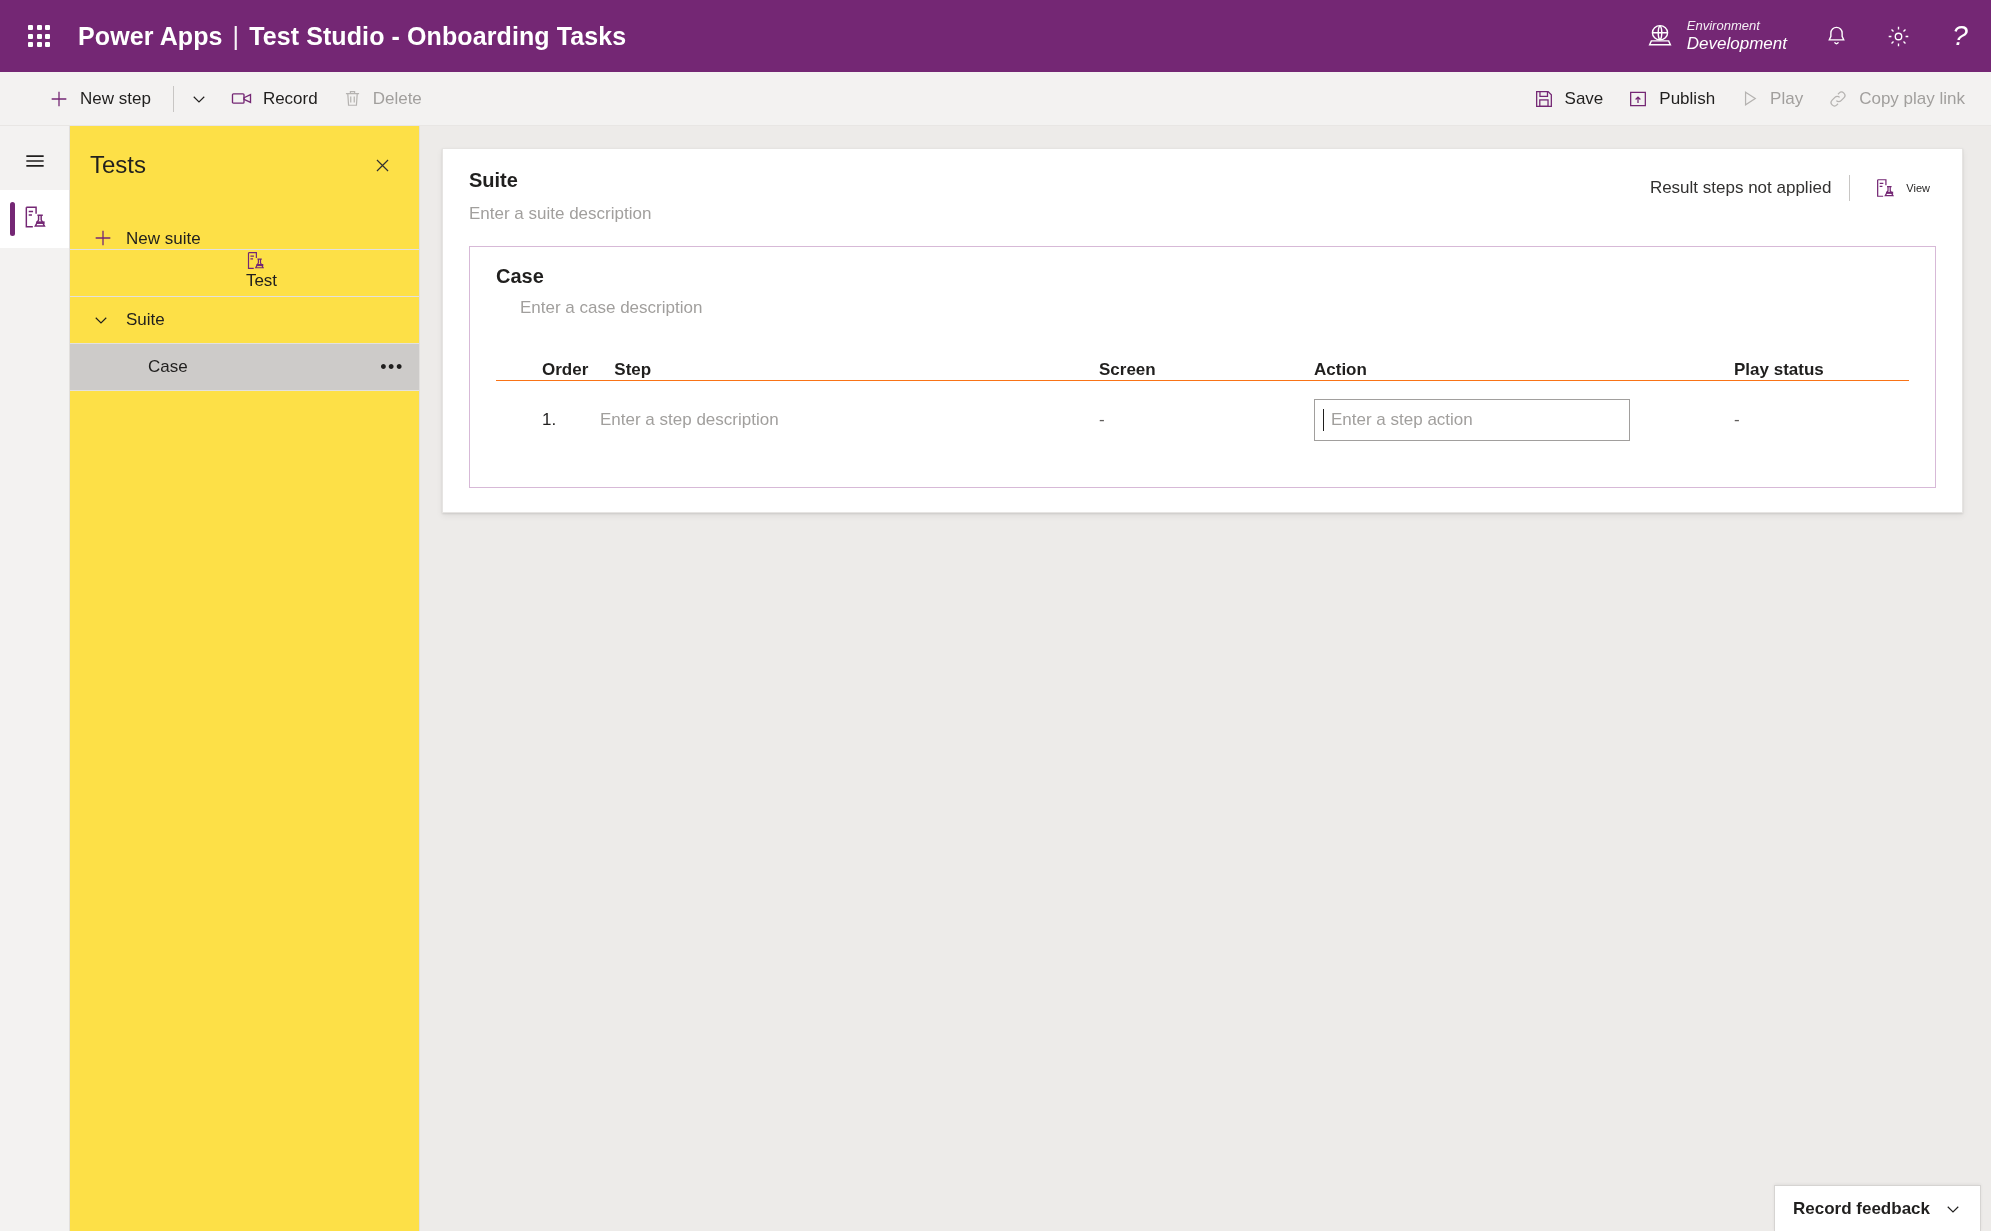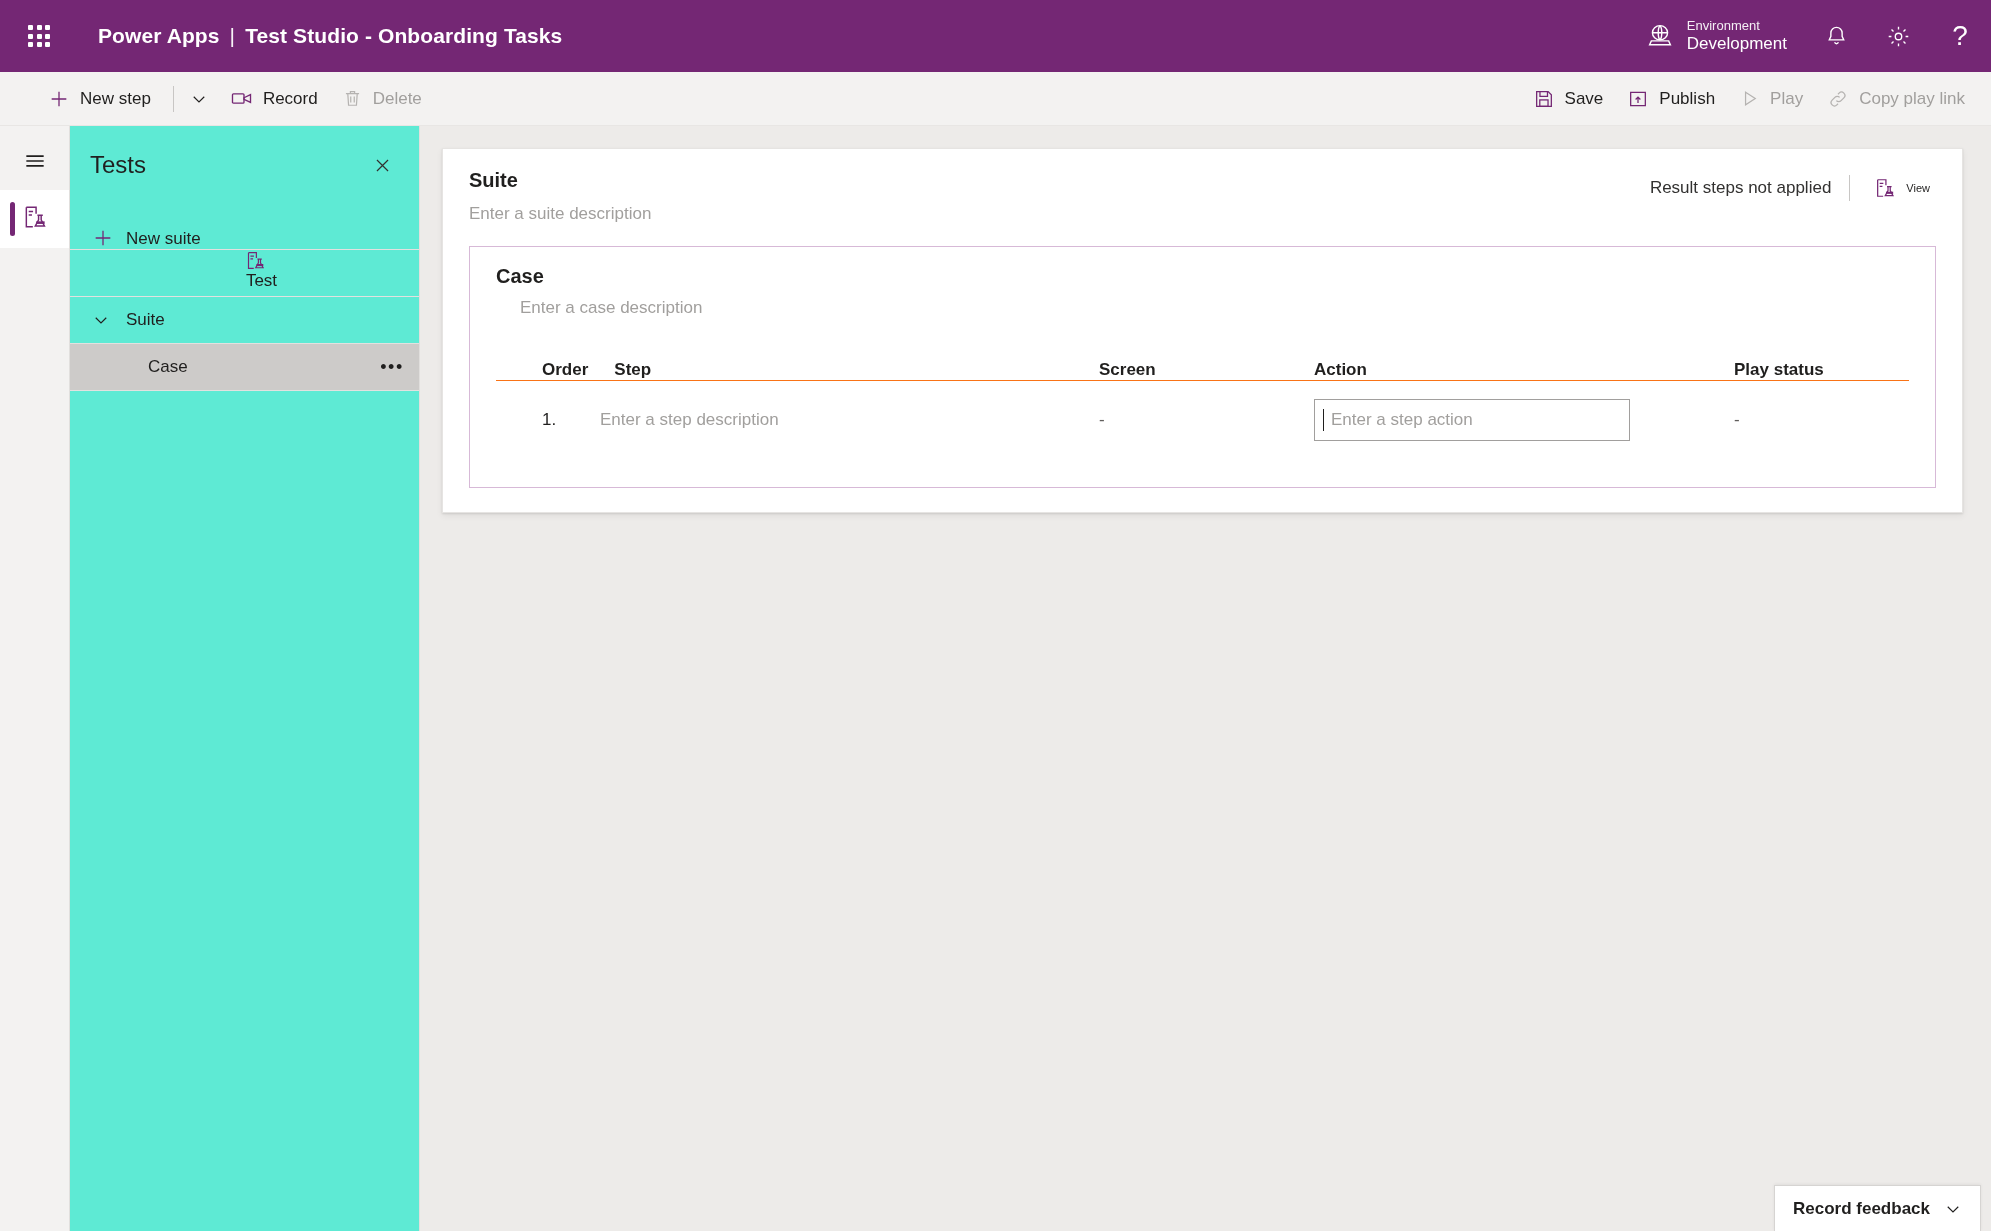--- a/index.html
+++ b/index.html
@@ -31,33 +31,34 @@
   .waffle-grid {
     display: grid;
     grid-template-columns: repeat(3, 5px);
     grid-template-rows: repeat(3, 5px);
     gap: 3.5px;
   }
   .waffle-grid i { background: #ffffff; border-radius: 1px; display: block; width: 5px; height: 5px; }
 
   .brand-wrap {
     display: flex; align-items: center;
-    margin-left: 36px;
-    font-size: 21px;
+    margin-left: 16px;
+    font-size: 25px;
     font-weight: bold;
     letter-spacing: .1px;
     white-space: nowrap;
   }
   .brand-sep { margin: 0 10px; font-weight: 400; opacity: .95; }
 
   .header-right {
     margin-left: auto;
     display: flex;
     align-items: center;
     height: 100%;
+    font-style: italic;
   }
   .env-block {
     display: flex; align-items: center;
     padding: 0 18px 0 10px;
     height: 100%;
     cursor: pointer;
   }
   .env-icon { margin-right: 14px; display: flex; align-items: center; }
   .env-text { line-height: 1.22; }
   .env-label { font-size: 13px; opacity: .92; }
@@ -131,21 +132,21 @@
     left: 10px; top: 12px;
     width: 5px; height: 34px;
     background: #742774;
     border-radius: 3px;
   }
 
   
   .tests-panel {
     width: 350px;
     flex: 0 0 350px;
-    background: #5eead4;
+    background: #fde047;
     border-right: 1px solid #e1dfdd;
     display: flex;
     flex-direction: column;
   }
   .tests-head {
     display: flex; align-items: center;
     padding: 22px 20px 18px 20px;
   }
   .tests-title { font-size: 24px; color: #201f1e; font-weight: 400; }
   .tests-close {

